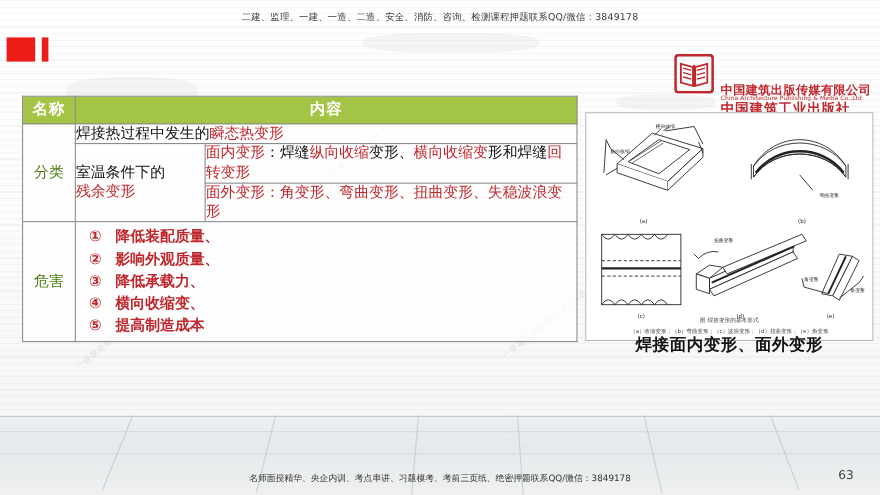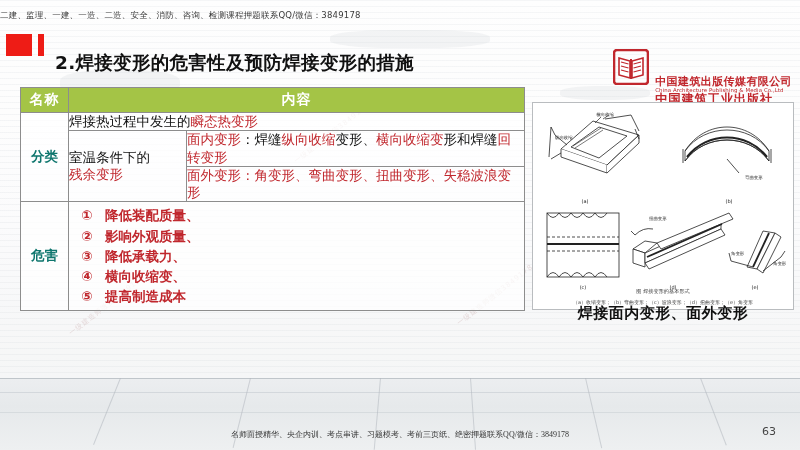--- a/index.html
+++ b/index.html
@@ -27,21 +27,21 @@
     background:linear-gradient(180deg,#eceef0 0%,#e6e9eb 40%,#eef0f1 100%);
     overflow:hidden;
   }
   .floor .hline{position:absolute;left:0;width:800px;height:1px;background:rgba(176,183,190,.75);}
   .floor .vline{position:absolute;top:0;height:72px;width:1px;background:rgba(176,183,190,.55);transform-origin:top center;}
   .floor-shadow{position:absolute;left:0;top:378px;width:800px;height:5px;
     background:linear-gradient(180deg,rgba(150,156,162,.45),rgba(150,156,162,0));}
 
   
   .topbar-text{
-    position:absolute;left:0;top:10px;width:800px;text-align:left;
+    position:absolute;left:0;top:10px;width:800px;text-align:center;
     font-size:8.5px;color:#3a3a3a;letter-spacing:.2px;white-space:nowrap;
     font-family:"DejaVu Sans","Liberation Sans",sans-serif;
   }
 
   
   .accent-block{position:absolute;left:6px;top:34px;width:26px;height:22px;background:#ee1c16;}
   .accent-bar{position:absolute;left:38px;top:34px;width:6px;height:22px;background:#ee1c16;}
 
   
   .title{
@@ -61,21 +61,21 @@
 
   
   .tbl{
     position:absolute;left:20px;top:87px;width:505px;
     border-collapse:collapse;table-layout:fixed;
     background:rgba(255,255,255,.72);
   }
   .tbl td,.tbl th{border:1px solid #8d8d8d;vertical-align:middle;padding:0;}
   .th-green{background:#a4c446;color:#ffffff;font-weight:bold;font-size:14px;
     text-align:center;height:24px;letter-spacing:1px;}
-  .c-name{width:48px;text-align:center;font-weight:bold;font-size:13.5px;color:#0f766e;}
+  .c-name{width:48px;text-align:center;font-weight:normal;font-size:13.5px;color:#4d7c0f;}
   .cell{padding:5px 7px;font-size:13.5px;line-height:1.28;color:#111;}
   .red{color:#c0272d;}
   .blk{color:#111;}
   .subcol{width:118px;}
   .haz-list{list-style:none;margin:0;padding:3px 0 3px 12px;}
   .haz-list li{font-size:13.5px;line-height:1.5;color:#c0272d;font-weight:bold;
     display:flex;gap:10px;align-items:baseline;}
   .haz-num{width:14px;flex:0 0 auto;}
   .row-def{font-size:13.5px;}
 
@@ -94,21 +94,21 @@
     font-size:15px;font-weight:bold;color:#111;letter-spacing:.5px;
   }
 
   
   .wm{position:absolute;color:rgba(190,150,150,.30);font-size:7px;
     transform:rotate(-38deg);white-space:nowrap;pointer-events:none;letter-spacing:1px;}
 
   
   .footer-text{
     position:absolute;left:0;top:429px;width:800px;text-align:center;
-    font-size:8px;color:#333;white-space:nowrap;font-family:Liberation Serif, serif;
+    font-size:8px;color:#333;white-space:nowrap;
   }
   .pageno{position:absolute;right:24px;top:425px;font-size:11px;color:#444;}
 </style>
 </head>
 <body>
 
 <div id="slide">
 
   <div class="bg-top"></div>
   <div class="bg-blob" style="left:60px;top:70px;width:120px;height:26px;border-radius:40%;"></div>
@@ -126,21 +126,20 @@
     <div class="vline" style="left:470px;transform:rotate(-4deg);"></div>
     <div class="vline" style="left:585px;transform:rotate(-13deg);"></div>
     <div class="vline" style="left:700px;transform:rotate(-21deg);"></div>
   </div>
 
   <div class="topbar-text">二建、监理、一建、一造、二造、安全、消防、咨询、检测课程押题联系QQ/微信：3849178</div>
 
   <div class="accent-block"></div>
   <div class="accent-bar"></div>
 
-  <div class="title">2.焊接变形的危害性及预防焊接变形的措施</div>
 
   <div class="logo">
     <div class="logo-mark">
       <svg width="36" height="36" viewBox="0 0 36 36">
         <rect x="1" y="1" width="34" height="34" rx="3" fill="none" stroke="#c1272d" stroke-width="2.6"></rect>
         <path d="M6 9 L17 12 L17 29 L6 26 Z" fill="#ffffff" stroke="#c1272d" stroke-width="1.6"></path>
         <path d="M30 9 L19 12 L19 29 L30 26 Z" fill="#ffffff" stroke="#c1272d" stroke-width="1.6"></path>
         <path d="M8 13 L15.5 15 M8 17 L15.5 19 M8 21 L15.5 23" stroke="#c1272d" stroke-width="1.2"></path>
         <path d="M28 13 L20.5 15 M28 17 L20.5 19 M28 21 L20.5 23" stroke="#c1272d" stroke-width="1.2"></path>
         <path d="M18 10 L18 30" stroke="#c1272d" stroke-width="2"></path>

